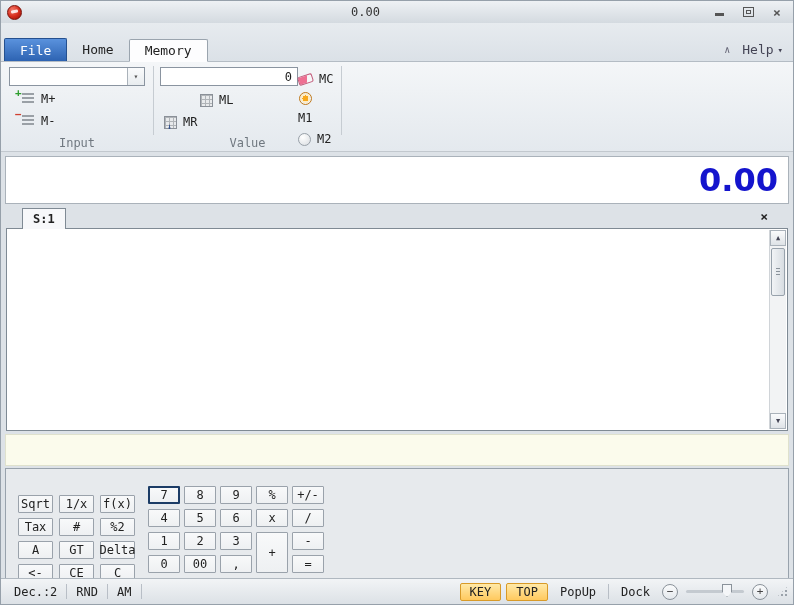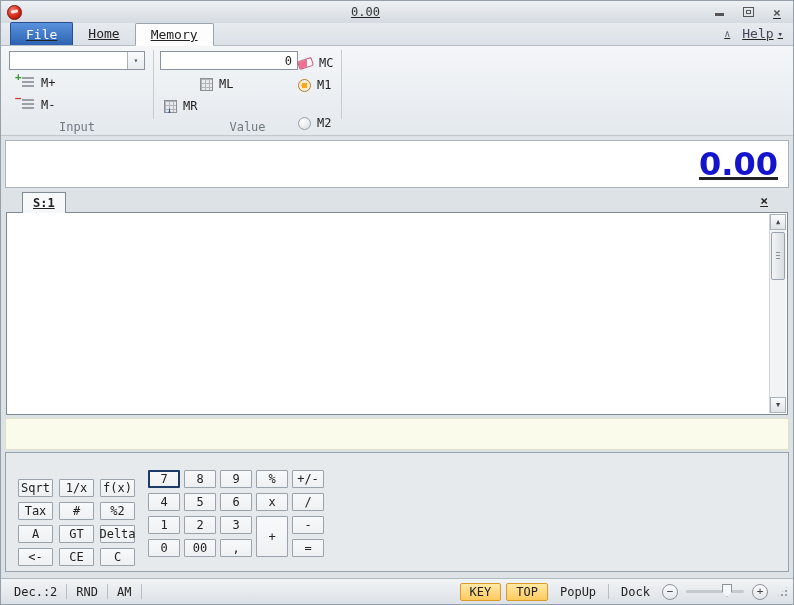--- a/index.html
+++ b/index.html
@@ -1,40 +1,40 @@
 <!DOCTYPE html>
 <html><head>
 <meta charset="utf-8">
 <style>
   * { box-sizing: border-box; margin: 0; padding: 0; }
   html,body { width:794px; height:605px; }
   body { font-family:"DejaVu Sans Mono", monospace; font-size:12px; color:#222; background:#b8bec4; }
 
   #window { position:relative; width:794px; height:605px; border:1px solid #96a0aa;
-            background:#dde2e7; overflow:hidden;text-decoration:underline; }
+            background:#dde2e7; overflow:hidden; }
 
   
   .titlebar { height:22px; display:flex; align-items:center; padding:0 6px;
               background:linear-gradient(#eef1f4,#d4dae0); }
   .app-icon { width:15px; height:15px; border-radius:50%;
               background:radial-gradient(circle at 35% 30%, #f47a6a, #d42a1a 55%, #8e0f08);
               border:1px solid #7a1008; position:relative; flex:0 0 auto; }
   .app-icon::after { content:""; position:absolute; left:3px; top:4px; width:7px; height:3px;
               background:rgba(255,255,255,.85); border-radius:1px; transform:rotate(-12deg); }
   .titlebar .title { flex:1; text-align:center; color:#333; }
   .win-btns { display:flex; gap:9px; align-items:center; }
   .wb { width:20px; height:15px; display:flex; align-items:center; justify-content:center; color:#555; }
   .wb-min-glyph { width:9px; height:3px; background:#555; margin-top:5px; }
   .wb-restore-glyph { width:11px; height:10px; border:1px solid #555; position:relative; }
   .wb-restore-glyph::after { content:""; position:absolute; inset:2px; border:1px solid #555; }
   .wb-close { font-size:13px; font-weight:bold; }
 
   
-  .tabrow { height:23px; background:linear-gradient(#e7ebef,#dbe1e7); border-bottom:1px solid #b4bcc4;
-            display:flex; align-items:flex-end; padding-left:9px; position:relative; }
+  .tabrow { height:39px; background:linear-gradient(#e7ebef,#dbe1e7); border-bottom:1px solid #b4bcc4;
+            display:flex; align-items:flex-end; padding-left:3px; position:relative; }
   .tab { height:23px; padding:0 15px; display:flex; align-items:center; font-size:13px; color:#222; }
   .tab-file { background:linear-gradient(#5a92dd,#2d63b2); color:#fff; border:1px solid #24508f;
               border-bottom:none; border-radius:2px 2px 0 0; }
   .tab-memory { background:#fdfdfe; border:1px solid #9aa4ae; border-bottom:1px solid #fdfdfe;
               margin-bottom:-1px; border-radius:2px 2px 0 0; }
   .tabrow-right { margin-left:auto; display:flex; align-items:center; gap:12px;
               padding:0 10px 4px 0; color:#445; }
   .chev { font-size:10px; color:#667; }
   .help { display:flex; gap:4px; align-items:center; font-size:13px; }
   .help .arr { font-size:9px; }
@@ -211,21 +211,21 @@
       <div class="vbtn" style="left:10px; top:51px;">
         <span class="gridicon">
             <span class="mr-arrow">↓</span>
           </span>
         <span>MR</span>
       </div>
       <div class="vbtn" style="left:144px; top:8px;">
         <span class="eraser"></span>
         <span>MC</span>
       </div>
-      <div class="vbtn" style="left:144px; top:30px;">
+      <div class="vbtn" style="left:144px; top:30px;flex-direction:column;">
         <span class="radio sel"></span>
         <span>M1</span>
       </div>
       <div class="vbtn" style="left:144px; top:68px;">
         <span class="radio"></span>
         <span>M2</span>
       </div>
       <div class="group-label">Value</div>
     </div>
 

